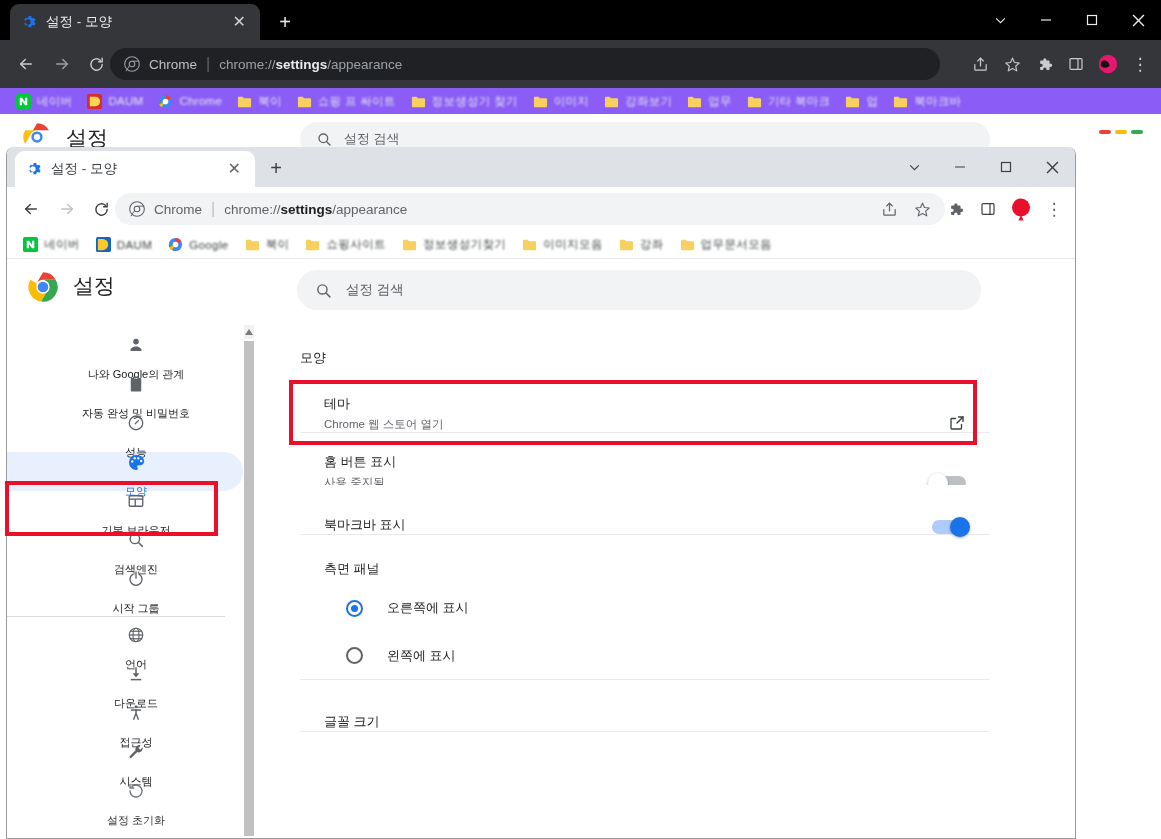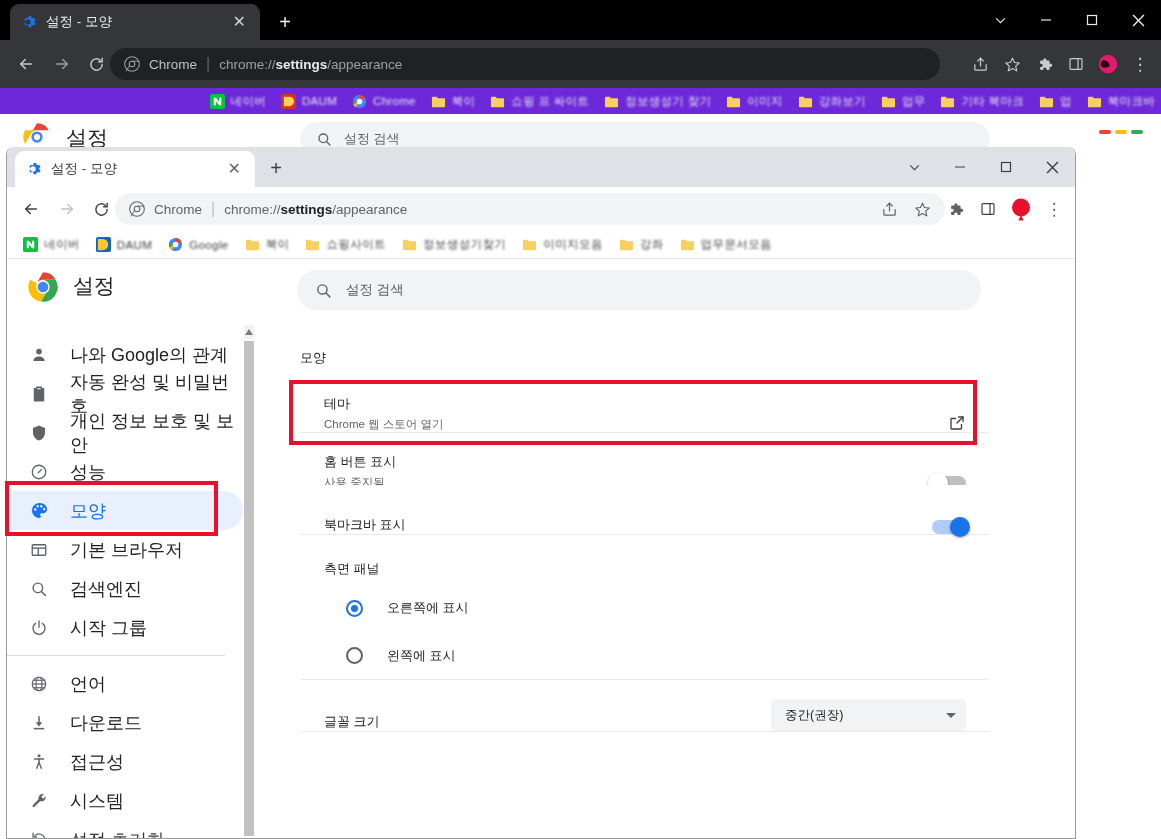--- a/index.html
+++ b/index.html
@@ -32,22 +32,22 @@
     position:absolute; left:110px; top:8px; width:830px; height:32px;
     background:#202124; border-radius:16px; display:flex; align-items:center; padding:0 14px;
   }
   .o-omni-icon { width:16px; height:16px; margin-right:9px; }
   .o-omni-chip { color:#bdc1c6; font-size:13.5px; }
   .o-omni-sep { color:#5f6368; margin:0 9px; }
   .o-omni-url { color:#9aa0a6; font-size:13.5px; white-space:nowrap; }
   .o-omni-url b { color:#e8eaed; font-weight:700; }
   .o-tb-right { position:absolute; right:6px; top:8px; height:32px; display:flex; align-items:center; gap:2px; }
   .o-tb-btn { width:30px; height:30px; display:flex; align-items:center; justify-content:center; color:#c9cbcf; }
-  .outer-bmbar { position:absolute; left:0; top:88px; width:1161px; height:26px; background:#6d28d9;
-     display:flex; align-items:center; padding-left:10px; gap:3px; overflow:hidden;justify-content:flex-end; }
+  .outer-bmbar { position:absolute; left:0; top:88px; width:1161px; height:26px; background:#8b5cf6;
+     display:flex; align-items:center; padding-left:10px; gap:3px; overflow:hidden; }
   .o-bm { display:flex; align-items:center; height:22px; padding:0 6px; border-radius:4px; gap:6px; white-space:nowrap; }
   .o-bm-label { font-size:11.5px; color:#e8eaed; filter: blur(0.9px); letter-spacing:0.3px; }
 
   
   .bg-settings { position:absolute; left:0; top:114px; width:1161px; height:725px; background:#ffffff; }
   .bg-s-logo { position:absolute; left:22px; top:8px; width:30px; height:30px; }
   .bg-s-title { position:absolute; left:66px; top:10px; font-size:21px; color:#202124; }
   .bg-s-search { position:absolute; left:300px; top:8px; width:690px; height:34px; background:#f1f3f4;
      border-radius:17px; display:flex; align-items:center; padding:0 16px; gap:12px; }
   .bg-s-search span { color:#5f6368; font-size:13px; }
@@ -92,22 +92,22 @@
   .i-page { position:absolute; left:0; top:112px; width:1068px; height:580px; background:#fff; overflow:hidden; }
   .set-header { position:absolute; left:0; top:0; width:1068px; height:62px; background:#fff; }
   .set-logo { position:absolute; left:20px; top:12px; width:32px; height:32px; }
   .set-title { position:absolute; left:66px; top:13px; font-size:21px; color:#202124; letter-spacing:-0.2px; }
   .set-search { position:absolute; left:290px; top:11px; width:684px; height:40px; background:#f1f3f4;
     border-radius:20px; display:flex; align-items:center; padding:0 18px; gap:14px; }
   .set-search-ph { color:#5f6368; font-size:13.5px; }
 
   
   .sidebar { position:absolute; left:0; top:62px; width:236px; height:518px; background:#fff; overflow:hidden; }
-  .sb-item { height:39px; display:flex; align-items:center; padding-left:22px; gap:21px;
-    border-radius:0 20px 20px 0; color:#202124; font-size:18px; }
+  .sb-item { height:39px; display:flex; align-items:center; padding-left:22px; gap:12px;
+    border-radius:0 20px 20px 0; color:#202124; font-size:11px;flex-direction:column; }
   .sb-item .ic { width:20px; height:20px; display:flex; align-items:center; justify-content:center; color:#5f6368; flex:0 0 auto; }
   .sb-item.active { background:#e8f0fe; color:#1a73e8; }
   .sb-item.active .ic { color:#1a73e8; }
   .sb-sep { height:1px; background:#dadce0; margin:8px 0 8px 0; width:218px; }
   .sb-scroll { position:absolute; left:236px; top:62px; width:12px; height:518px; background:#fff; }
   .sb-thumb { position:absolute; left:237px; top:82px; width:10px; height:495px; background:#c1c1c1; border-radius:0; }
   .sb-arrowup { position:absolute; left:237px; top:66px; width:10px; height:14px; background:#f1f1f1;
      display:flex; align-items:center; justify-content:center; }
 
   
@@ -568,28 +568,20 @@
 
         <div class="sb-item">
           <span class="ic">
             <svg width="18" height="18" viewBox="0 0 24 24" fill="currentColor">
                 <path d="M9 2h6a1 1 0 011 1v1h2a1 1 0 011 1v16a1 1 0 01-1 1H6a1 1 0 01-1-1V5a1 1 0 011-1h2V3a1 1 0 011-1zm.8 2.4v1.2h4.4V4.4zM8 9h8v1.6H8zm0 3.4h8V14H8zm0 3.4h5.5v1.6H8z"></path>
               </svg>
           </span>
           <span>자동 완성 및 비밀번호</span>
         </div>
 
-        <div class="sb-item">
-          <span class="ic">
-            <svg width="18" height="18" viewBox="0 0 24 24" fill="currentColor">
-                <path d="M12 2l8 3.2v6c0 5-3.4 9.3-8 10.8-4.6-1.5-8-5.8-8-10.8v-6z"></path>
-              </svg>
-          </span>
-          <span>개인 정보 보호 및 보안</span>
-        </div>
 
         <div class="sb-item">
           <span class="ic">
             <svg width="18" height="18" viewBox="0 0 24 24" fill="none" stroke="currentColor" stroke-width="1.7">
                 <circle cx="12" cy="12" r="9"></circle>
                 <line x1="15.5" y1="8.5" x2="11" y2="13" stroke-linecap="round"></line>
               </svg>
           </span>
           <span>성능</span>
         </div>
@@ -751,24 +743,20 @@
           </div>
           <div class="radio-row" style="border-bottom:1px solid #e8eaed;">
             <span class="radio"></span>
             <span class="radio-label">왼쪽에 표시</span>
           </div>
         </div>
 
         <div class="card" style="top:362px; height:49px;">
           <div class="row" style="height:49px;">
             <span class="row-title">글꼴 크기</span>
-            <span class="select">
-              <span>중간(권장)</span>
-              <span class="caret"></span>
-            </span>
           </div>
         </div>
 
 
 
       </div>
     </div>
   </div>
 
   <div class="redbox" style="left:5px; top:481px; width:213px; height:55px;"></div>

